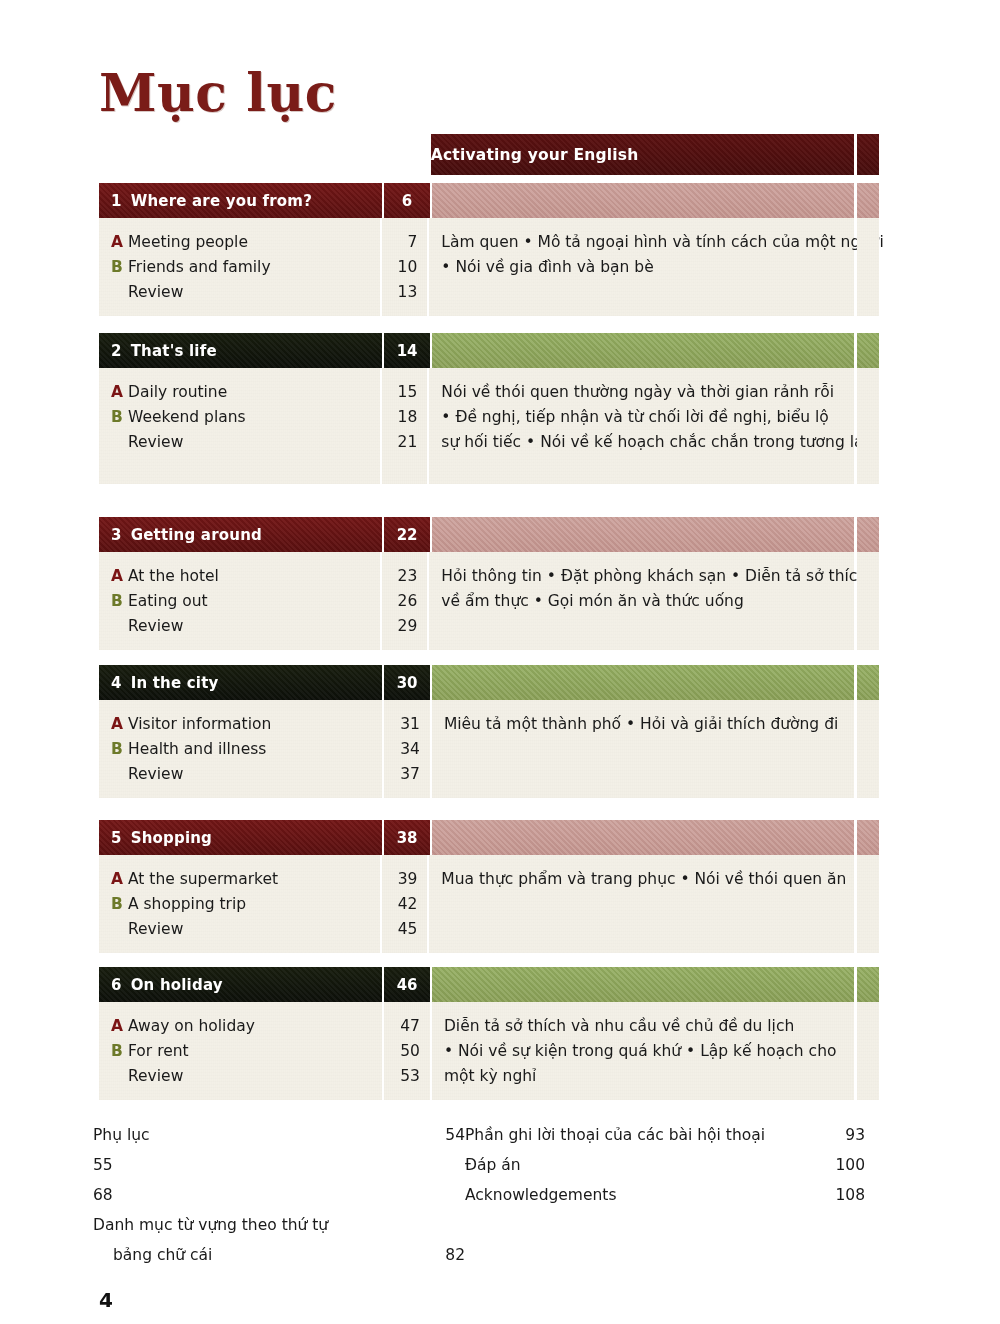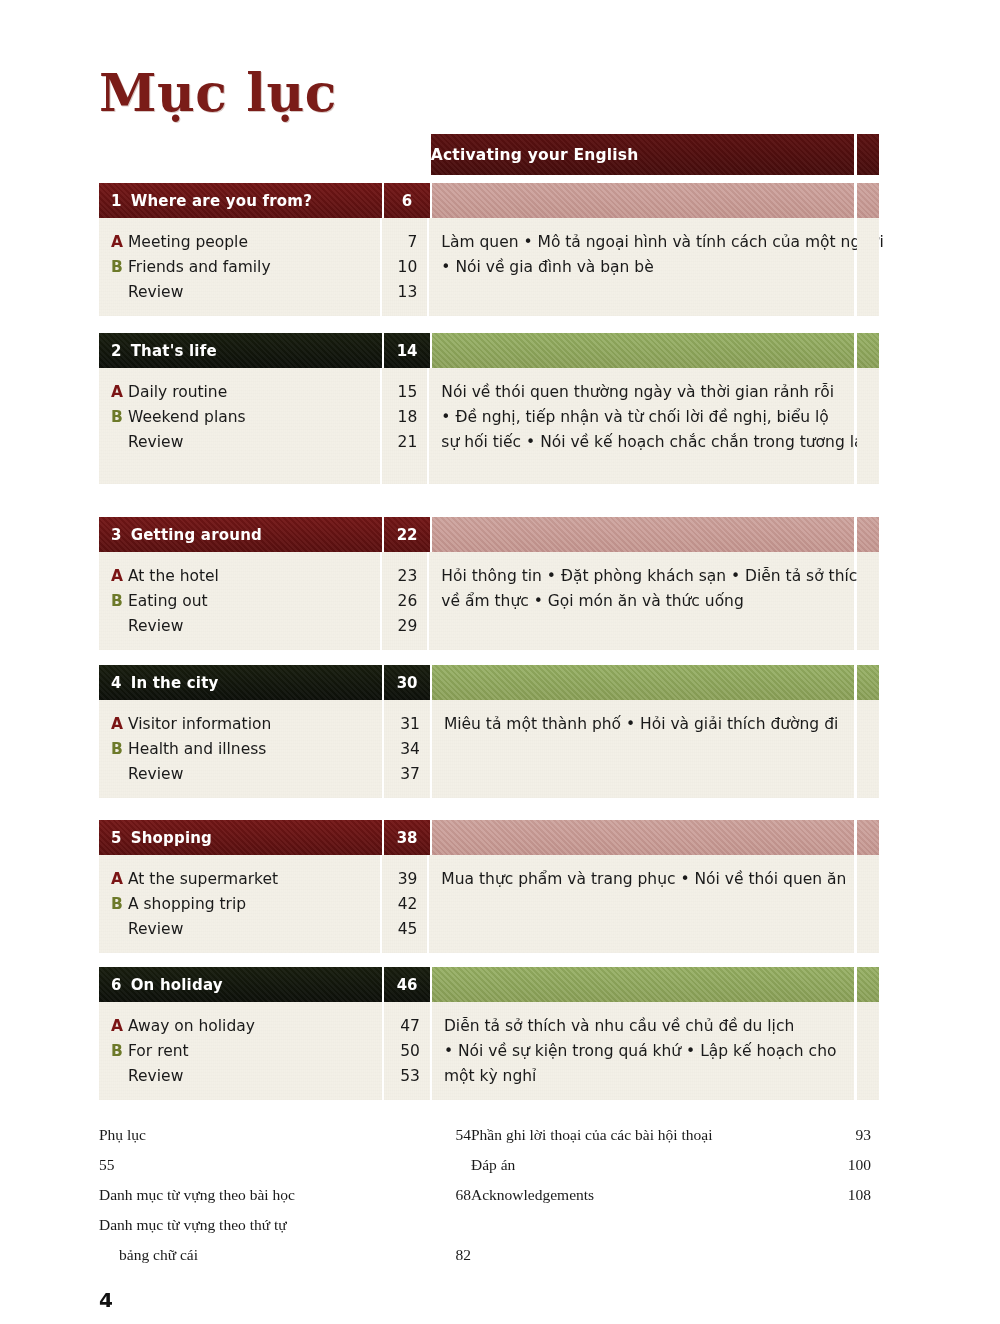--- a/index.html
+++ b/index.html
@@ -212,25 +212,24 @@
   .desc-line {
     font-size: 15.5px;
     color: #1a1a1a;
     line-height: 25px;
     white-space: nowrap;
   }
 
   
   .footer {
     position: absolute;
-    left: 99px;
+    left: 93px;
     top: 1094px;
     width: 790px;
     display: flex;
-    font-family: Liberation Serif, serif;
   }
   .foot-col-left  { width: 372px; }
   .foot-col-right { width: 400px; }
   .foot-row {
     display: flex;
     justify-content: space-between;
     font-size: 15.5px;
     color: #1a1a1a;
     line-height: 30px;
     white-space: nowrap;
@@ -438,21 +437,20 @@
   <div class="footer">
     <div class="foot-col-left" id="foot-left">
         <div class="foot-row">
           <span class="fr-label">Phụ lục</span>
           <span class="fr-page">54</span>
         </div>
         <div class="foot-row">
           <span class="fr-page">55</span>
         </div>
         <div class="foot-row">
-          <span class="fr-label">Danh mục từ vựng theo bài học</span>
           <span class="fr-page">68</span>
         </div>
         <div class="foot-row">
           <span class="fr-label">Danh mục từ vựng theo thứ tự</span>
           <span class="fr-page"></span>
         </div>
         <div class="foot-row indent">
           <span class="fr-label">bảng chữ cái</span>
           <span class="fr-page">82</span>
         </div>

